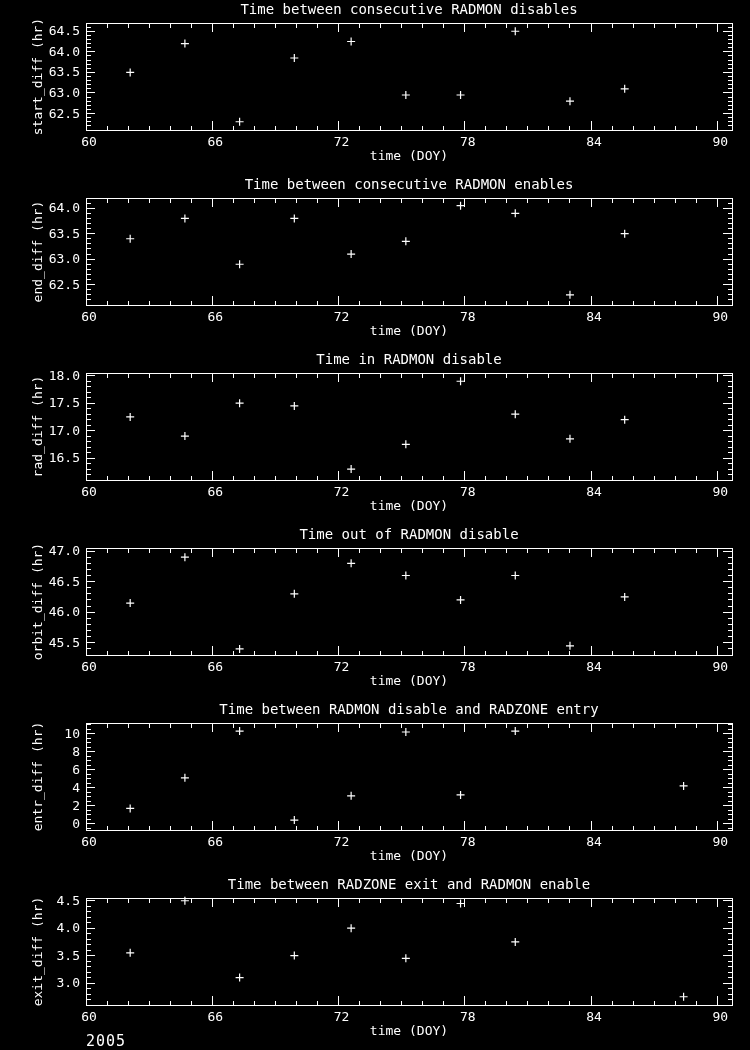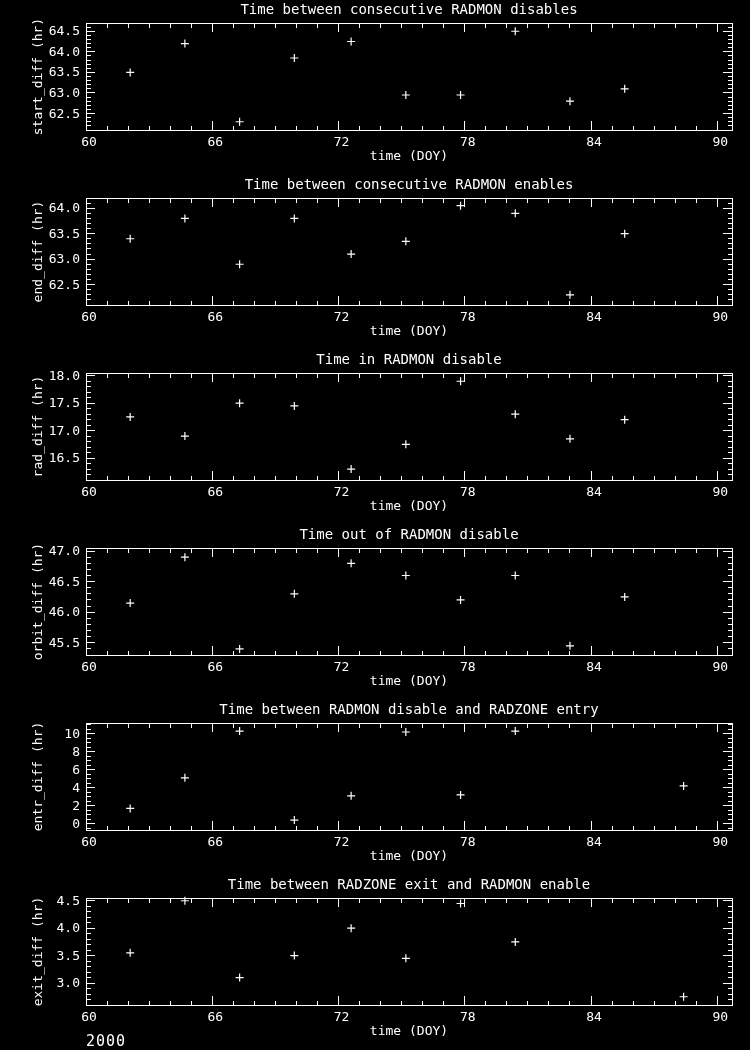--- a/index.html
+++ b/index.html
@@ -841,15 +841,15 @@
         <path d="M 126.18892508143324 77.87179487179488 H 134.18892508143324 M 130.18892508143324 73.87179487179488 V 81.87179487179488" stroke="#ffffff" stroke-width="1.2" fill="none"></path>
         <path d="M 180.89902280130298 25.743589743589734 H 188.89902280130298 M 184.89902280130298 21.743589743589734 V 29.743589743589734" stroke="#ffffff" stroke-width="1.2" fill="none"></path>
         <path d="M 235.60912052117257 102.56410256410255 H 243.60912052117257 M 239.60912052117257 98.56410256410255 V 106.56410256410255" stroke="#ffffff" stroke-width="1.2" fill="none"></path>
         <path d="M 290.31921824104245 80.61538461538461 H 298.31921824104245 M 294.31921824104245 76.61538461538461 V 84.61538461538461" stroke="#ffffff" stroke-width="1.2" fill="none"></path>
         <path d="M 347.1335504885992 53.17948717948717 H 355.1335504885992 M 351.1335504885992 49.17948717948717 V 57.17948717948717" stroke="#ffffff" stroke-width="1.2" fill="none"></path>
         <path d="M 401.84364820846906 83.35897435897434 H 409.84364820846906 M 405.84364820846906 79.35897435897434 V 87.35897435897434" stroke="#ffffff" stroke-width="1.2" fill="none"></path>
         <path d="M 456.5537459283386 28.487179487179468 H 464.5537459283386 M 460.5537459283386 24.487179487179468 V 32.48717948717947" stroke="#ffffff" stroke-width="1.2" fill="none"></path>
         <path d="M 511.26384364820854 66.8974358974359 H 519.2638436482085 M 515.2638436482085 62.8974358974359 V 70.8974358974359" stroke="#ffffff" stroke-width="1.2" fill="none"></path>
         <path d="M 679.6026058631923 121.76923076923077 H 687.6026058631923 M 683.6026058631923 117.76923076923077 V 125.76923076923077" stroke="#ffffff" stroke-width="1.2" fill="none"></path>
       </svg>
-    <div class="year-label">2000</div>
+    <div class="year-label">2005</div>
   </div>
 </div>
 
 </body></html>

